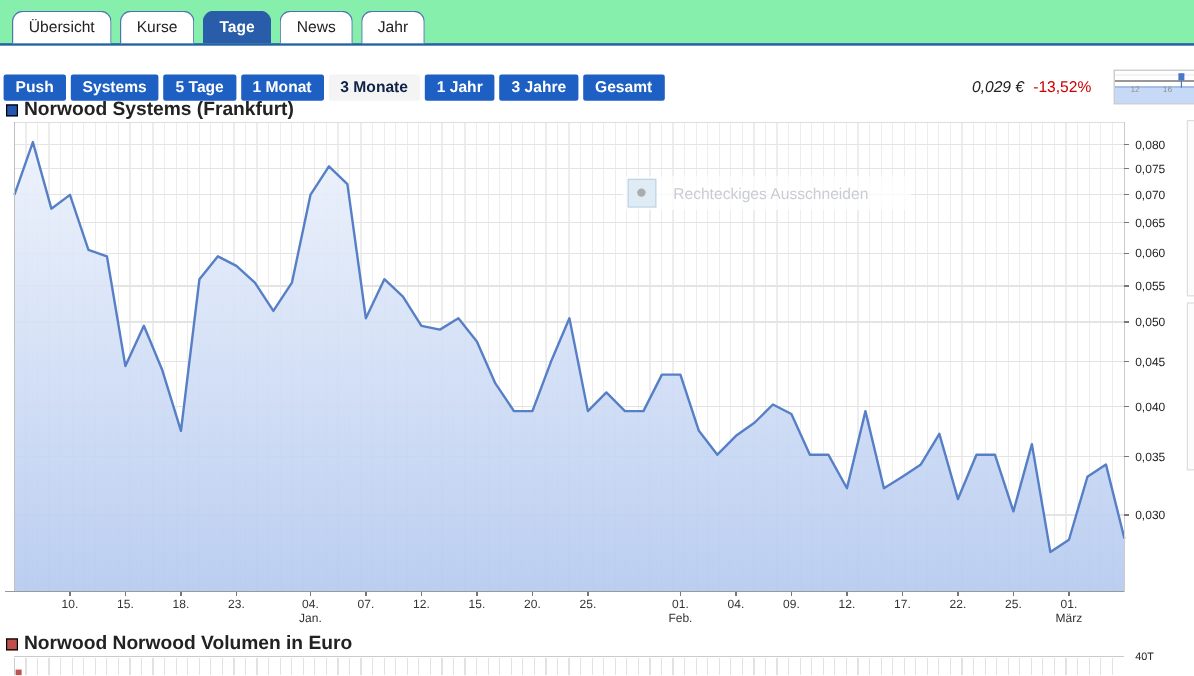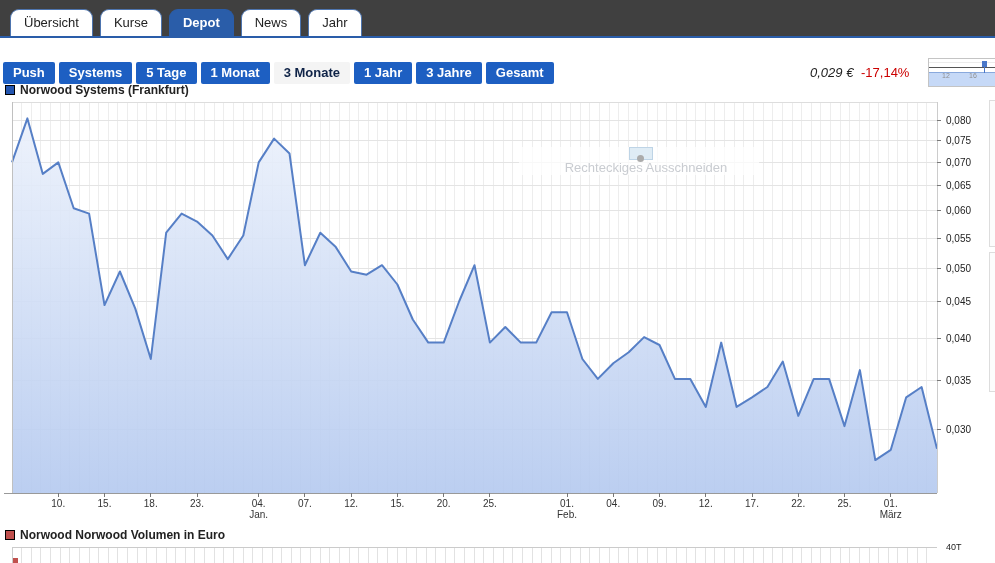--- a/index.html
+++ b/index.html
@@ -1,21 +1,21 @@
 <!DOCTYPE html>
 <html><head>
 <meta charset="utf-8">
 <style>
   html,body{margin:0;padding:0;}
   .page{position:relative;width:995px;height:563px;overflow:hidden;background:#fff;
         font-family:"Liberation Sans",sans-serif;}
   
   .tabbar{position:absolute;left:0;top:0;width:995px;height:38px;
           border-bottom:2px solid #2a5da9;display:flex;align-items:flex-end;
-          padding-left:10px;gap:7px;box-sizing:border-box;background:#404040;z-index:4;}
+          padding-left:10px;gap:7px;box-sizing:border-box;background:#86efac;z-index:4;}
   .tab{height:26px;line-height:26px;padding:0 13px;border:1px solid #4d74ae;border-bottom:none;
        border-radius:9px 9px 0 0;background:#fff;color:#222;font-size:13px;cursor:pointer;white-space:nowrap;}
   .tab.active{background:#2a5da9;border-color:#2a5da9;color:#fff;font-weight:bold;}
   .pill{position:absolute;top:12px;height:22px;line-height:22px;border-radius:11px;
         color:#fff;font-size:13px;padding:0 16px;cursor:pointer;white-space:nowrap;}
   .pill.depot{left:886px;background:linear-gradient(#4d78d8,#2f58b8);}
   .pill.buy{left:960px;background:linear-gradient(#45c044,#27a52a);padding:0 18px;}
   
   .toolbar{position:absolute;left:0;top:62px;width:995px;height:26px;z-index:4;}
   .ranges{position:absolute;left:3px;top:0;display:flex;gap:4px;}
@@ -32,30 +32,30 @@
   
   .thumb{position:absolute;left:928px;top:-4px;width:80px;height:27px;border:1px solid #c4c4c4;
          background:#fff;overflow:hidden;cursor:pointer;}
   .thumb .hline{position:absolute;left:0;right:0;top:8px;height:1px;background:#555;}
   .thumb .gline{position:absolute;left:0;right:0;height:1px;background:#ececec;}
   .thumb .area{position:absolute;left:0;right:0;top:13px;bottom:0;background:#c6d9f7;border-top:1px solid #89a9dd;}
   .thumb .lab{position:absolute;top:13px;font-size:7px;color:#8f8f8f;z-index:2;}
   .thumb .flag{position:absolute;left:53px;top:2px;width:5px;height:6px;background:#4a77c8;z-index:2;}
   .thumb .flagline{position:absolute;left:55px;top:8px;width:1px;height:6px;background:#4a77c8;z-index:2;}
   
-  .legend{position:absolute;display:flex;align-items:center;gap:5px;font-size:12px;
+  .legend{position:absolute;display:flex;align-items:center;gap:5px;font-size:16px;
           font-weight:bold;color:#222;z-index:4;white-space:nowrap;}
   .legend .sq{width:8px;height:8px;border:1px solid #000;box-sizing:content-box;}
   .legend.main{left:5px;top:83px;}
   .legend.vol{left:5px;top:528px;}
   .legend.main .sq{background:#2456b0;}
   .legend.vol .sq{background:#c0504d;}
   
   .snip{position:absolute;left:519px;top:147px;width:240px;height:28px;
-        background:rgba(255,255,255,0.72);display:flex;align-items:center;z-index:6;flex-direction:column;}
+        background:rgba(255,255,255,0.72);display:flex;align-items:center;z-index:6;}
   .snip .icon{width:22px;height:22px;margin-left:4px;background:rgba(217,233,243,0.85);
               border:1px solid rgba(181,206,226,0.8);position:relative;}
   .snip .dot{position:absolute;left:7px;top:7px;width:7px;height:7px;border-radius:50%;background:#ababab;}
   .snip .txt{margin-left:14px;font-size:13px;color:#c9ccd1;white-space:nowrap;}
   
   .rstrip{position:absolute;left:989px;width:14px;border:1px solid #ddd;background:#fcfcfc;z-index:3;}
   .rstrip.a{top:100px;height:145px;}
   .rstrip.b{top:252px;height:138px;}
   svg{position:absolute;left:0;top:0;z-index:1;}
 </style>
@@ -341,41 +341,41 @@
       <text x="946" y="432.7229727351919" text-anchor="start" font-size="10" fill="#222222" font-family="&quot;Liberation Sans&quot;, sans-serif">0,030</text>
       <line x1="12" y1="547" x2="937" y2="547" stroke="#cbcbcb" stroke-width="1" shape-rendering="crispEdges"></line>
       <line x1="12" y1="548" x2="12" y2="563" stroke="#cccccc" stroke-width="1" shape-rendering="crispEdges"></line>
       <text x="946" y="550" text-anchor="start" font-size="9" fill="#222222" font-family="&quot;Liberation Sans&quot;, sans-serif">40T</text>
       <rect x="13" y="558" width="5" height="5" fill="#c0504d"></rect>
     </svg>
 
   <div class="tabbar">
     <div class="tab">Übersicht</div>
     <div class="tab">Kurse</div>
-    <div class="tab active">Depot</div>
+    <div class="tab active">Tage</div>
     <div class="tab">News</div>
     <div class="tab">Jahr</div>
   </div>
   <div class="pill depot">+ Depot</div>
   <div class="pill buy">Kaufen</div>
 
   <div class="toolbar">
     <div class="ranges">
       <div class="range-btn">Push</div>
       <div class="range-btn">Systems</div>
       <div class="range-btn">5 Tage</div>
       <div class="range-btn">1 Monat</div>
       <div class="range-btn active">3 Monate</div>
       <div class="range-btn">1 Jahr</div>
       <div class="range-btn">3 Jahre</div>
       <div class="range-btn">Gesamt</div>
     </div>
     <div class="quote">
       <span class="price">0,029 €</span>
-      <span class="chg">-17,14%</span>
+      <span class="chg">-13,52%</span>
     </div>
     <div class="thumb">
       <div class="gline" style="top:3px"></div>
       <div class="gline" style="top:13px"></div>
       <div class="hline"></div>
       <div class="area"></div>
       <div class="flag"></div>
       <div class="flagline"></div>
       <span class="lab" style="left:13px">12</span>
       <span class="lab" style="left:40px">16</span>

